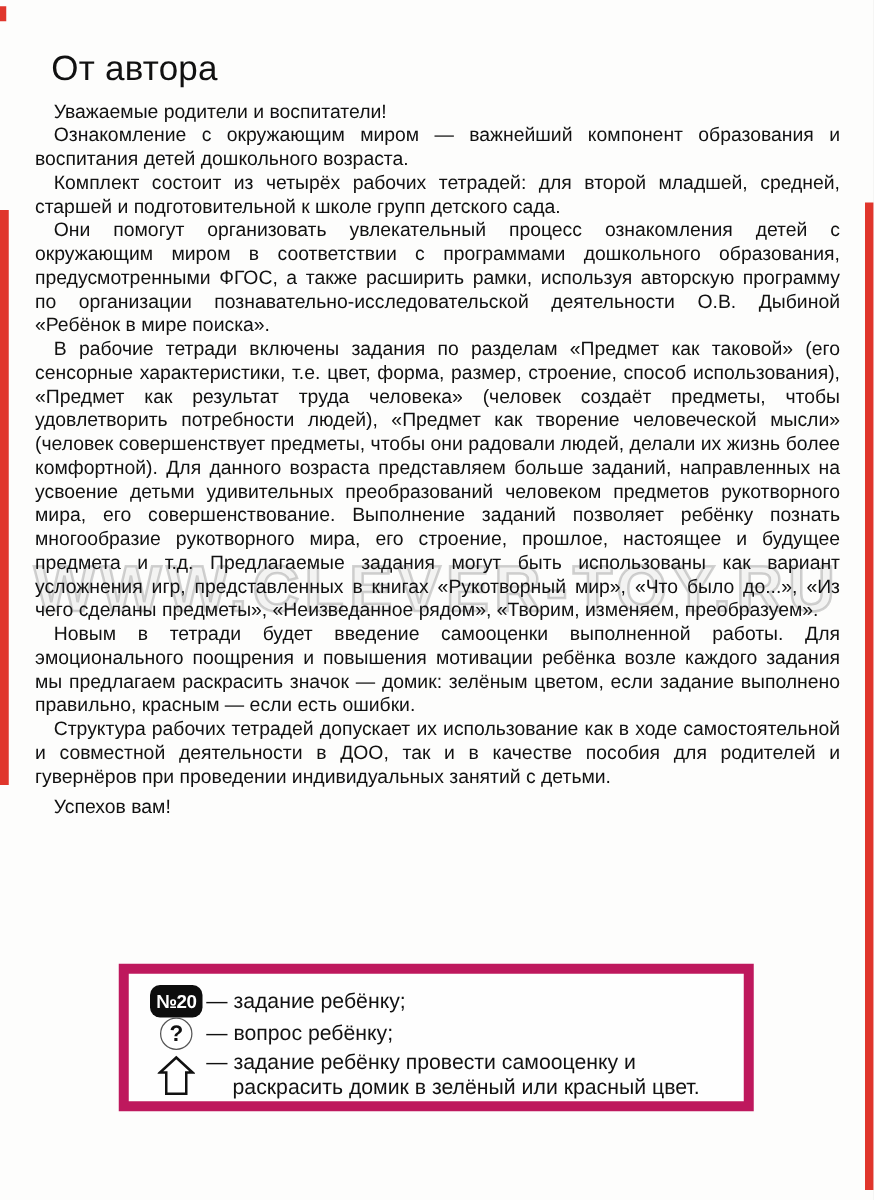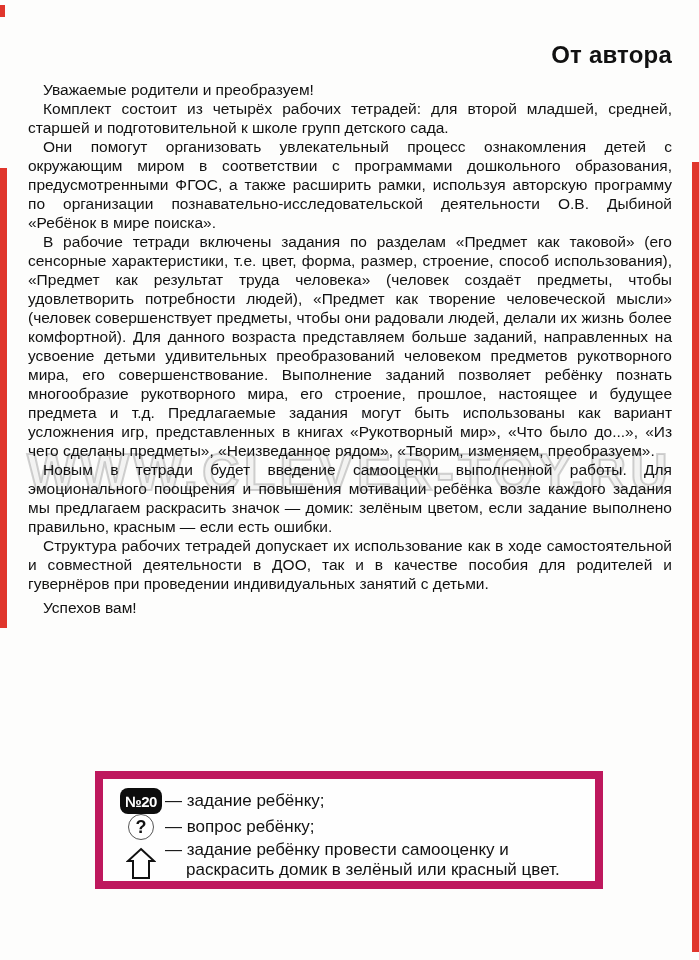--- a/index.html
+++ b/index.html
@@ -37,25 +37,25 @@
   .content {
     position: absolute;
     left: 28px; right: 27px; top: 40px;
     z-index: 1;
     font-size: 15.5px;
     line-height: 19px;
     text-align: justify;
   }
   .content h1 {
     margin: 0 0 10px 13px;
-    font-size: 24px;
+    font-size: 28px;
     line-height: 30px;
-    font-weight: 700;
+    font-weight: 400;
     letter-spacing: 0.2px;
-    text-align: right;
+    text-align: left;
   }
   .content p {
     margin: 0;
     text-indent: 15px;
     hyphens: auto;
   }
   .content p.closing { margin-top: 5px; }
 
   .legend-title {
     position: absolute;
@@ -73,21 +73,21 @@
     border: 8px solid #be185d;
     background: #fefefe;
     box-sizing: border-box;
     z-index: 1;
     display: flex;
     flex-direction: column;
     justify-content: space-between;
     padding: 9px 14px 10px 14px;
   }
   .legend-row { display: flex; align-items: center; }
-  .legend-row.top { align-items: flex-end; }
+  .legend-row.top { align-items: center; }
   .legend-icon-cell {
     width: 48px;
     flex: 0 0 48px;
     display: flex;
     justify-content: center;
   }
   .legend-label {
     font-size: 17px;
     line-height: 20px;
     padding-left: 21px;
@@ -128,21 +128,22 @@
 <div class="page">
 
   <div class="edge tick-tl"></div>
   <div class="edge left-bar"></div>
   <div class="edge right-bar"></div>
 
   <div class="watermark">WWW.CLEVER-TOY.RU</div>
 
   <div class="content">
     <h1>От автора</h1>
-    <p>Уважаемые родители и преобразуем!</p>
+    <p>Уважаемые родители и воспитатели!</p>
+    <p>Ознакомление с окружающим миром — важнейший компонент образования и воспитания детей дошкольного возраста.</p>
     <p>Комплект состоит из четырёх рабочих тетрадей: для второй младшей, средней, старшей и подготовительной к школе групп детского сада.</p>
     <p>Они помогут организовать увлекательный процесс ознакомления детей с окружающим миром в соответствии с программами дошкольного образования, предусмотренными ФГОС, а также расширить рамки, используя авторскую программу по организации познавательно-исследовательской деятельности О.В. Дыбиной «Ребёнок в мире поиска».</p>
     <p>В рабочие тетради включены задания по разделам «Предмет как таковой» (его сенсорные характеристики, т.е. цвет, форма, размер, строение, способ использования), «Предмет как результат труда человека» (человек создаёт предметы, чтобы удовлетворить потребности людей), «Предмет как творение человеческой мысли» (человек совершенствует предметы, чтобы они радовали людей, делали их жизнь более комфортной). Для данного возраста представляем больше заданий, направленных на усвоение детьми удивительных преобразований человеком предметов рукотворного мира, его совершенствование. Выполнение заданий позволяет ребёнку познать многообразие рукотворного мира, его строение, прошлое, настоящее и будущее предмета и т.д. Предлагаемые задания могут быть использованы как вариант усложнения игр, представленных в книгах «Рукотворный мир», «Что было до...», «Из чего сделаны предметы», «Неизведанное рядом», «Творим, изменяем, преобразуем».</p>
     <p>Новым в тетради будет введение самооценки выполненной работы. Для эмоционального поощрения и повышения мотивации ребёнка возле каждого задания мы предлагаем раскрасить значок — домик: зелёным цветом, если задание выполнено правильно, красным — если есть ошибки.</p>
     <p>Структура рабочих тетрадей допускает их использование как в ходе самостоятельной и совместной деятельности в ДОО, так и в качестве пособия для родителей и гувернёров при проведении индивидуальных занятий с детьми.</p>
     <p class="closing">Успехов вам!</p>
   </div>
 
 
   <div class="legend-box">

